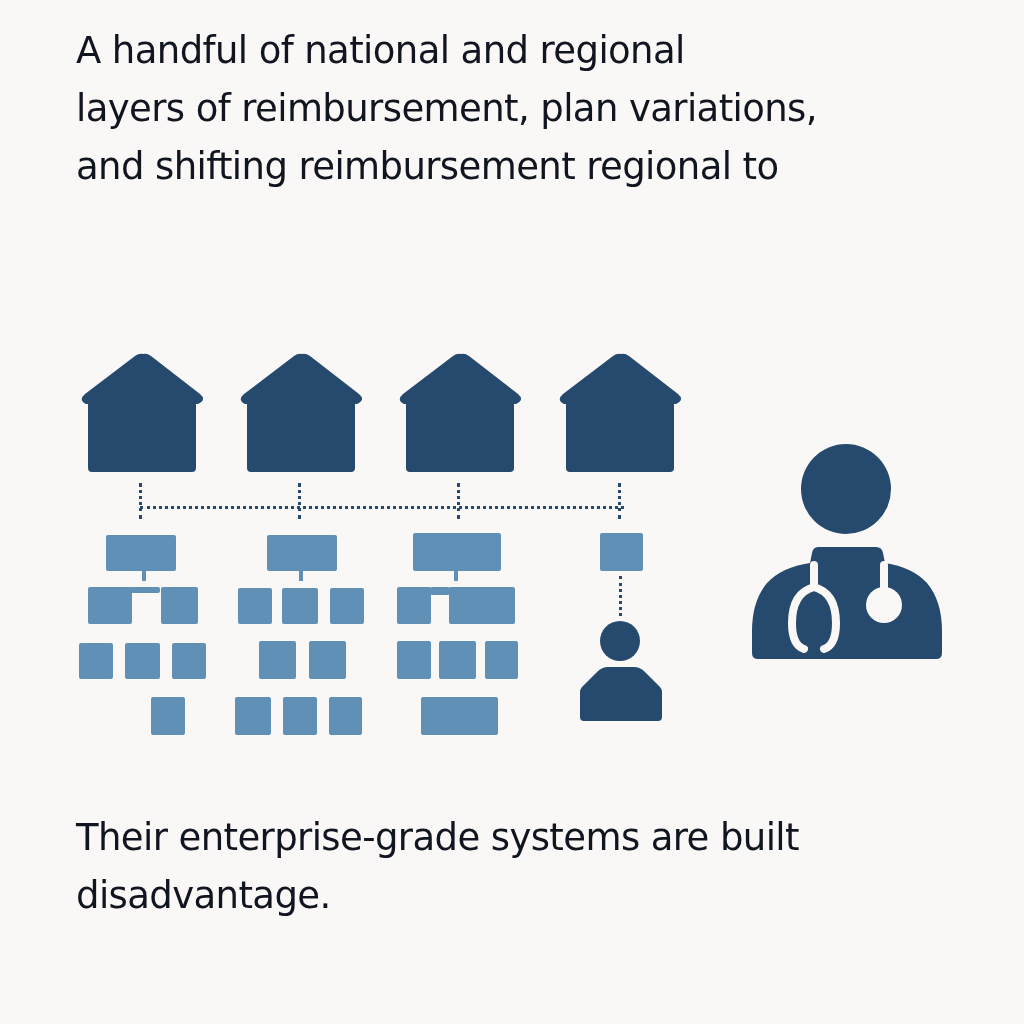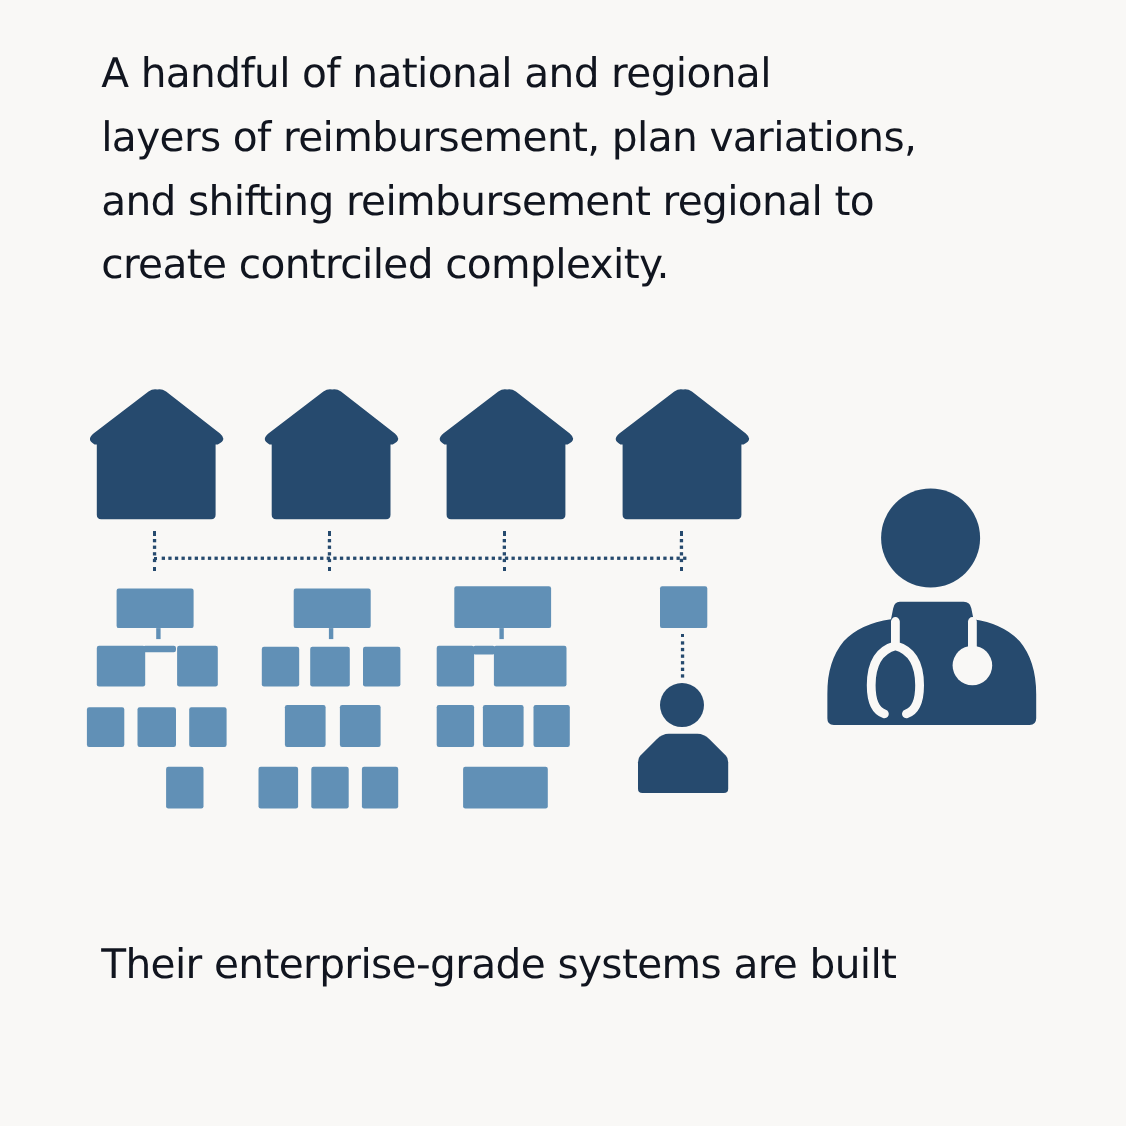--- a/index.html
+++ b/index.html
@@ -3,42 +3,41 @@
   <meta charset="utf-8">
   <style>
     html, body { margin: 0; padding: 0; }
     body {
       width: 1024px; height: 1024px; position: relative; overflow: hidden;
       background: #f9f8f6;
       font-family: "DejaVu Sans", "Liberation Sans", sans-serif;
       color: #11151f;
     }
     .para {
-      position: absolute; left: 76px; margin: 16px;
+      position: absolute; left: 76px; margin: 0;
       font-size: 37px; line-height: 58px; letter-spacing: -0.6px;
       font-weight: 400;
     }
     .para .line { display: block; white-space: nowrap; }
     #para-top { top: 22px; }
-    #para-bottom { top: 832px; }
+    #para-bottom { top: 809px; }
     .abs { position: absolute; }
     .house { position: absolute; width: 126px; height: 122px; }
     .box { position: absolute; background: #6190b6; border-radius: 2px; }
     .dot-h { position: absolute; height: 0; border-top: 3px dotted #264a6e; }
     .dot-v { position: absolute; width: 0; border-left: 3px dotted #264a6e; }
     .stem { position: absolute; width: 4px; height: 10px; background: #6190b6; }
   </style>
 </head>
 <body>
 
 <p id="para-top" class="para">
   <span class="line">A handful of national and regional</span>
   <span class="line">layers of reimbursement, plan variations,</span>
   <span class="line">and shifting reimbursement regional to</span>
-  <span class="line">create contrciled complexity.</span>
 </p>
 
 <div>
 
   <svg class="house" style="left:80px;top:352px" viewBox="0 0 126 122">
     <path d="M63 2 Q67 1 71 4 L120 42 Q127 48 118 52 L116 52 L116 116 Q116 120 112 120 L12 120 Q8 120 8 116 L8 52 L6 52 Q-2 48 5 42 L55 4 Q59 1 63 2Z" fill="#264a6e"></path>
   </svg>
   <svg class="house" style="left:239px;top:352px" viewBox="0 0 126 122">
     <path d="M63 2 Q67 1 71 4 L120 42 Q127 48 118 52 L116 52 L116 116 Q116 120 112 120 L12 120 Q8 120 8 116 L8 52 L6 52 Q-2 48 5 42 L55 4 Q59 1 63 2Z" fill="#264a6e"></path>
   </svg>
@@ -105,13 +104,14 @@
     <circle cx="94" cy="46" r="45" fill="#264a6e"></circle>
     <path d="M66 104 L124 104 Q130 104 131 110 L133 120 Q160 124 175 140 Q190 158 190 188 L190 210 Q190 216 184 216 L6 216 Q0 216 0 210 L0 188 Q0 158 15 140 Q30 124 58 120 L60 110 Q61 104 66 104Z" fill="#264a6e"></path>
     <path d="M62 122 L62 144 Q40 150 40 180 Q40 202 52 206 M62 144 Q84 150 84 180 Q84 202 72 206" fill="none" stroke="#f9f8f6" stroke-width="8" stroke-linecap="round"></path>
     <path d="M132 122 L132 146" fill="none" stroke="#f9f8f6" stroke-width="8" stroke-linecap="round"></path>
     <circle cx="132" cy="162" r="18" fill="#f9f8f6"></circle>
   </svg>
 </div>
 
 <p id="para-bottom" class="para">
   <span class="line">Their enterprise-grade systems are built</span>
+  <span class="line">disadvantage.</span>
 </p>
 
 </body></html>

